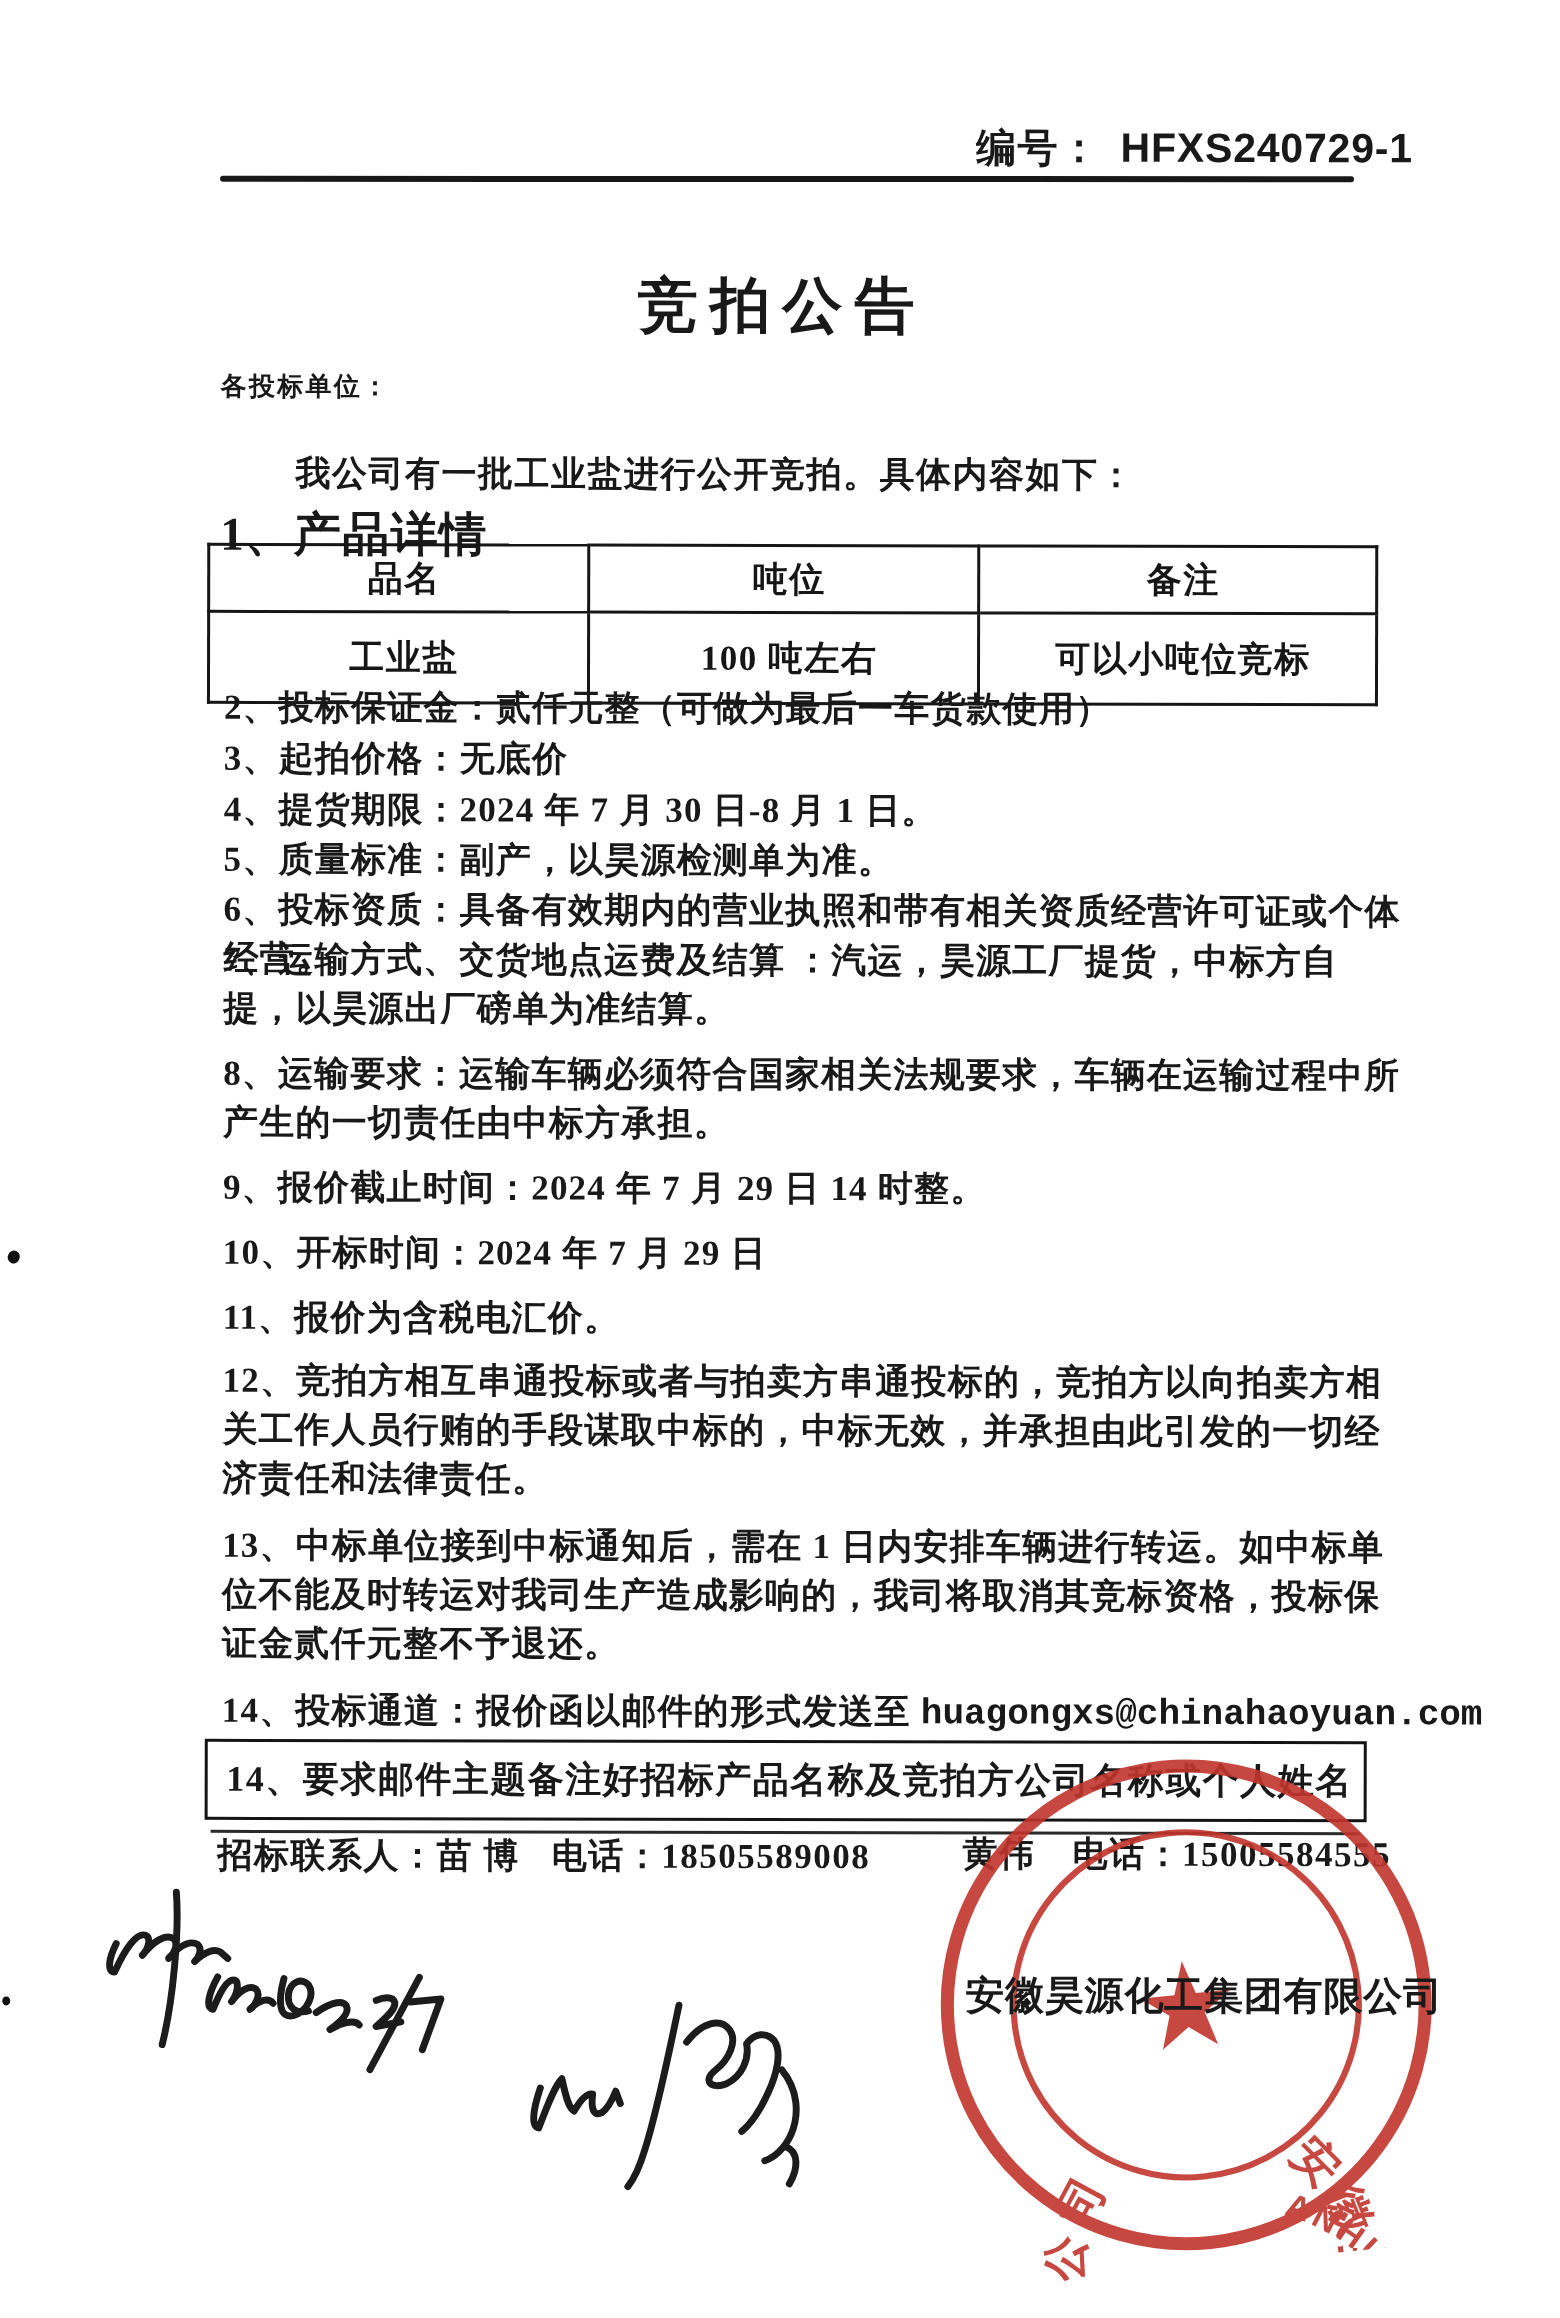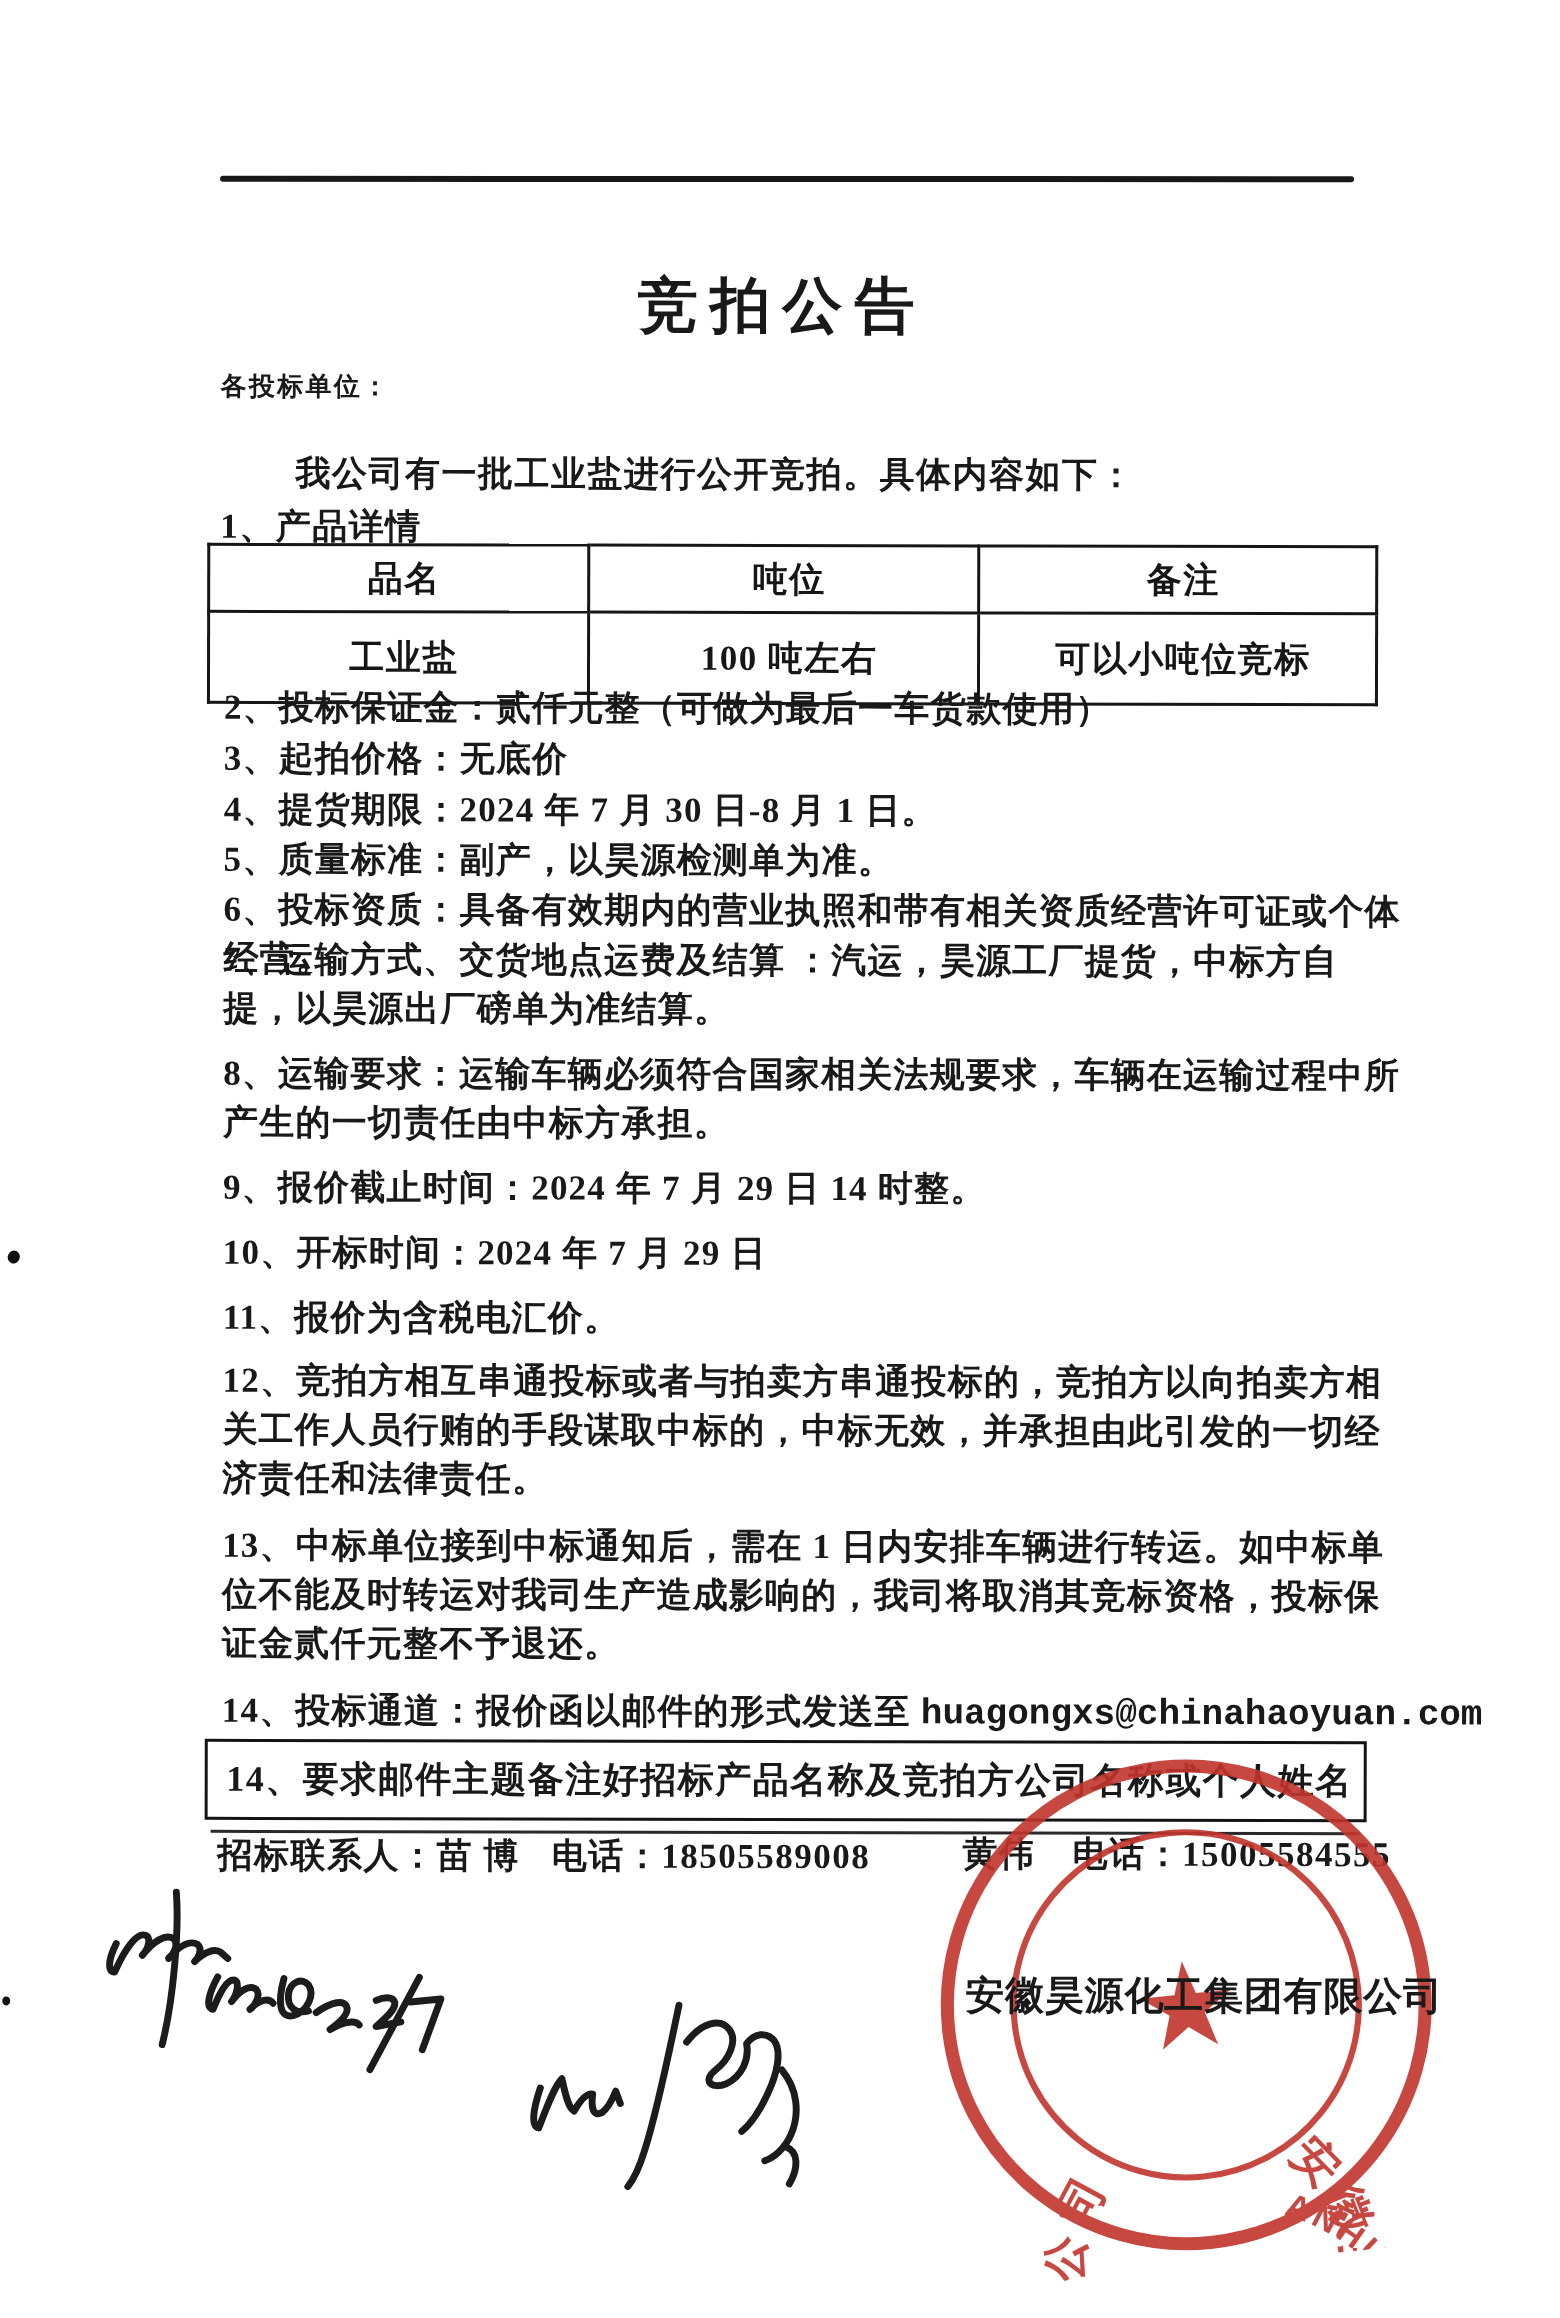--- a/index.html
+++ b/index.html
@@ -17,21 +17,21 @@
   .num-sans{font-family:"Liberation Sans","DejaVu Sans",sans-serif;font-weight:bold;}
   .mono{font-family:"Liberation Mono","DejaVu Sans Mono",monospace;font-weight:bold;}
 
   .doc-number{top:120px;left:974px;font-size:40px;letter-spacing:1.5px;white-space:nowrap;}
   .doc-number .no{font-size:41px;margin-left:20px;letter-spacing:0.8px;}
   .head-rule{top:176px;left:218px;width:1134px;height:6.2px;background:#181818;border-radius:3.1px;transform:rotate(-0.1deg);}
 
   .title{top:266px;left:0;width:100%;text-align:center;font-size:60px;letter-spacing:12.3px;}
   .salutation{top:370px;left:219px;font-size:26px;letter-spacing:2.3px;}
   .intro{top:451px;left:219px;font-size:35px;letter-spacing:1.5px;padding-left:75px;}
-  .section-label{top:504px;left:219px;font-size:35px;letter-spacing:1.5px;}
+  .section-label{top:504px;left:219px;font-size:47px;letter-spacing:1.5px;}
 
   table.product{
     position:absolute;top:544px;left:206px;width:1169px;
     border-collapse:collapse;table-layout:fixed;
   }
   table.product td{
     border:3.1px solid #161616;text-align:center;vertical-align:middle;
     font-size:35px;font-weight:bold;letter-spacing:1.5px;padding-left:12px;
   }
   table.product tr.hdr td{height:62px;}
@@ -65,20 +65,23 @@
   .dot1{top:1252px;left:7.7px;width:11.6px;height:13px;transform:rotate(25deg);}
   .dot2{top:1998px;left:3.9px;width:7.7px;height:9.2px;}
   .sig-layer{z-index:6;}
 </style>
 </head>
 <body>
 
 <div class="page">
   <div class="tilt">
 
+    <div class="abs cn doc-number">
+      <span>编号：</span><span class="no num-sans">HFXS240729-1</span>
+    </div>
     <div class="abs head-rule"></div>
 
     <div class="abs cn title">竞拍公告</div>
 
     <div class="abs cn salutation">各投标单位：</div>
     <div class="abs cn intro">我公司有一批工业盐进行公开竞拍。具体内容如下：</div>
     <div class="abs cn section-label">1、产品详情</div>
 
     <table class="product">
       <colgroup>

